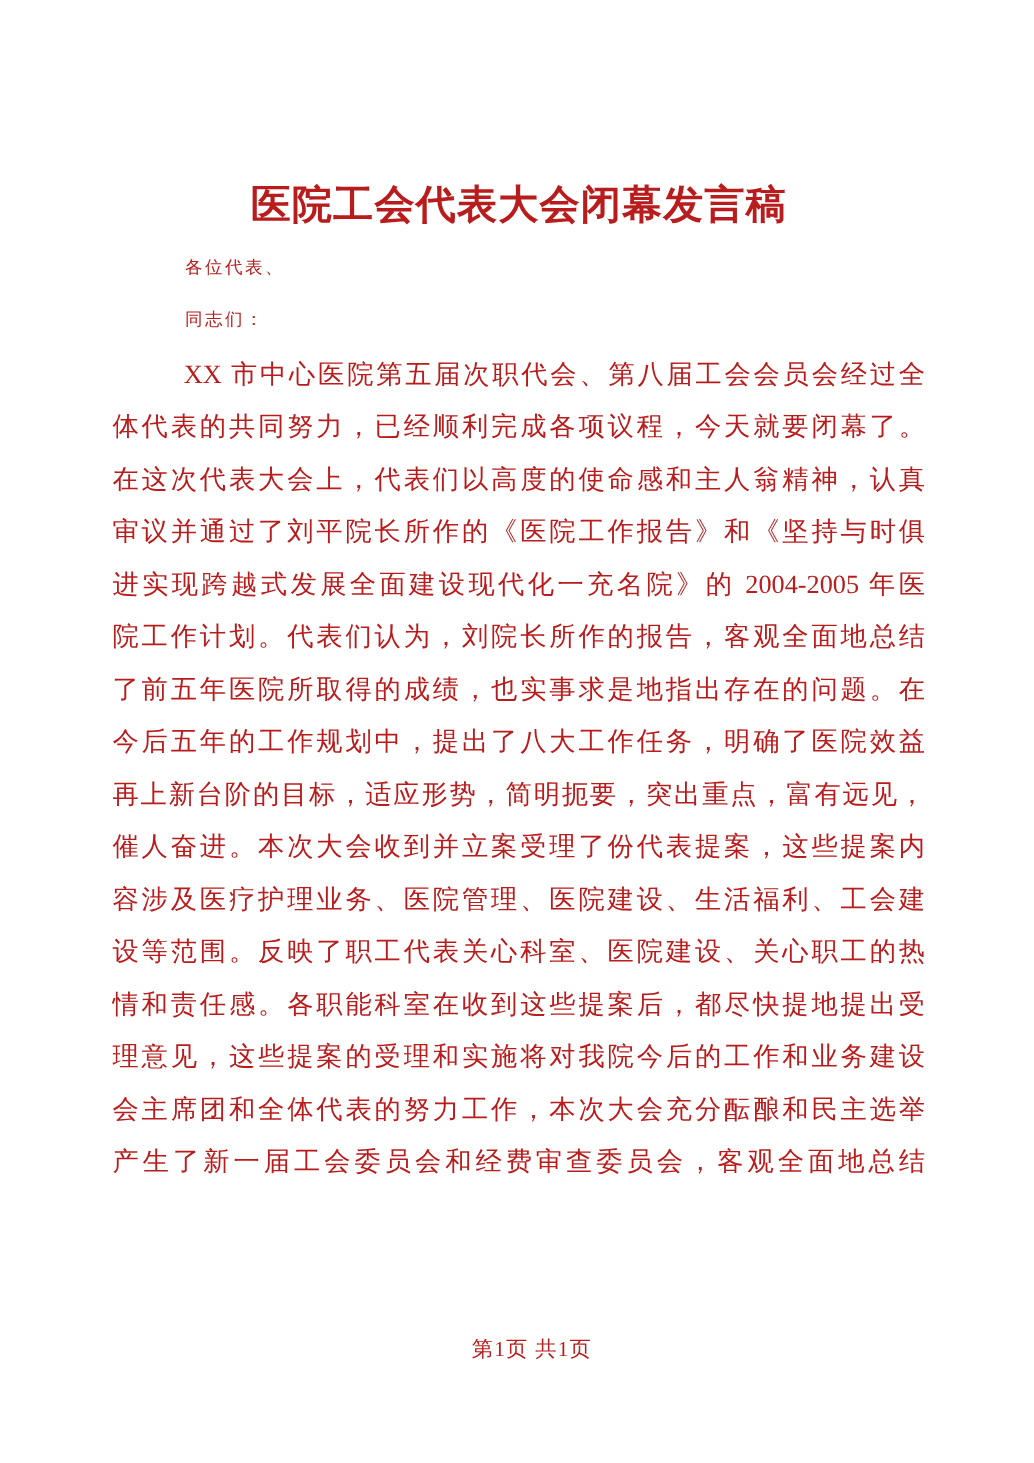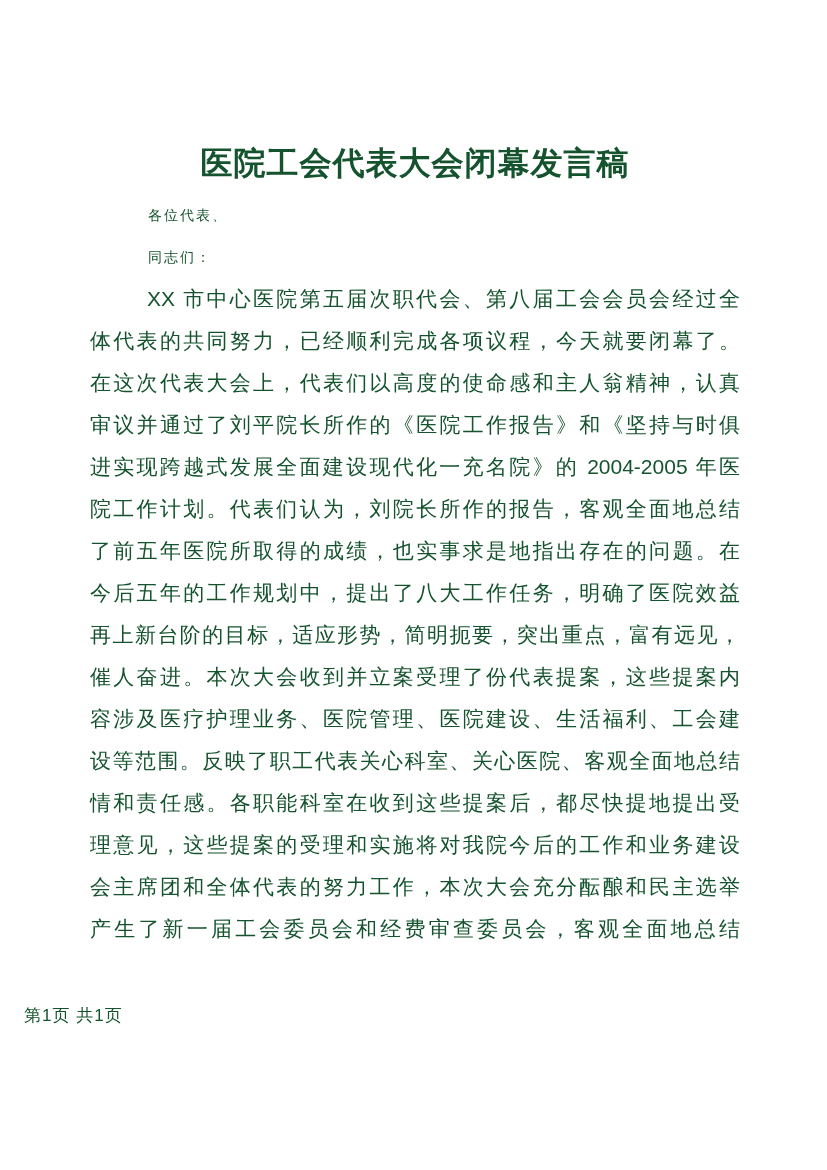--- a/index.html
+++ b/index.html
@@ -6,22 +6,22 @@
     margin: 0;
     padding: 0;
     background: #ffffff;
   }
   .page {
     position: relative;
     width: 827px;
     height: 1170px;
     margin: 0 auto;
     background: #ffffff;
-    color: #14532d;
-    font-family: Liberation Sans, sans-serif;
+    color: #b91c1c;
+    font-family: Liberation Serif, serif;
     overflow: hidden;
   }
   .content {
     position: absolute;
     left: 90px;
     right: 87px;
     top: 0;
   }
   .doc-title {
     margin: 0;
@@ -46,24 +46,24 @@
     line-height: 42px;
     text-align: justify;
     text-align-last: justify;
     text-justify: inter-character;
   }
   .body-line.first-indent {
     padding-left: 57px;
   }
   .footer {
     position: absolute;
-    top: 1004px;
+    top: 1068px;
     left: 0;
     width: 100%;
-    text-align: left;
+    text-align: center;
     font-size: 17px;
     letter-spacing: 1px;
     text-indent: 24px;
   }
 </style>
 </head>
 <body>
 
 <div class="page">
   <div class="content">
@@ -80,21 +80,21 @@
       <div class="body-line">体代表的共同努力，已经顺利完成各项议程，今天就要闭幕了。</div>
       <div class="body-line">在这次代表大会上，代表们以高度的使命感和主人翁精神，认真</div>
       <div class="body-line">审议并通过了刘平院长所作的《医院工作报告》和《坚持与时俱</div>
       <div class="body-line">进实现跨越式发展全面建设现代化一充名院》的 2004-2005 年医</div>
       <div class="body-line">院工作计划。代表们认为，刘院长所作的报告，客观全面地总结</div>
       <div class="body-line">了前五年医院所取得的成绩，也实事求是地指出存在的问题。在</div>
       <div class="body-line">今后五年的工作规划中，提出了八大工作任务，明确了医院效益</div>
       <div class="body-line">再上新台阶的目标，适应形势，简明扼要，突出重点，富有远见，</div>
       <div class="body-line">催人奋进。本次大会收到并立案受理了份代表提案，这些提案内</div>
       <div class="body-line">容涉及医疗护理业务、医院管理、医院建设、生活福利、工会建</div>
-      <div class="body-line">设等范围。反映了职工代表关心科室、关心医院、客观全面地总结</div>
+      <div class="body-line">设等范围。反映了职工代表关心科室、医院建设、关心职工的热</div>
       <div class="body-line">情和责任感。各职能科室在收到这些提案后，都尽快提地提出受</div>
       <div class="body-line">理意见，这些提案的受理和实施将对我院今后的工作和业务建设</div>
       <div class="body-line">会主席团和全体代表的努力工作，本次大会充分酝酿和民主选举</div>
       <div class="body-line">产生了新一届工会委员会和经费审查委员会，客观全面地总结</div>
     </div>
 
   </div>
 
   <div class="footer">
     <span>第1页 共1页</span>

